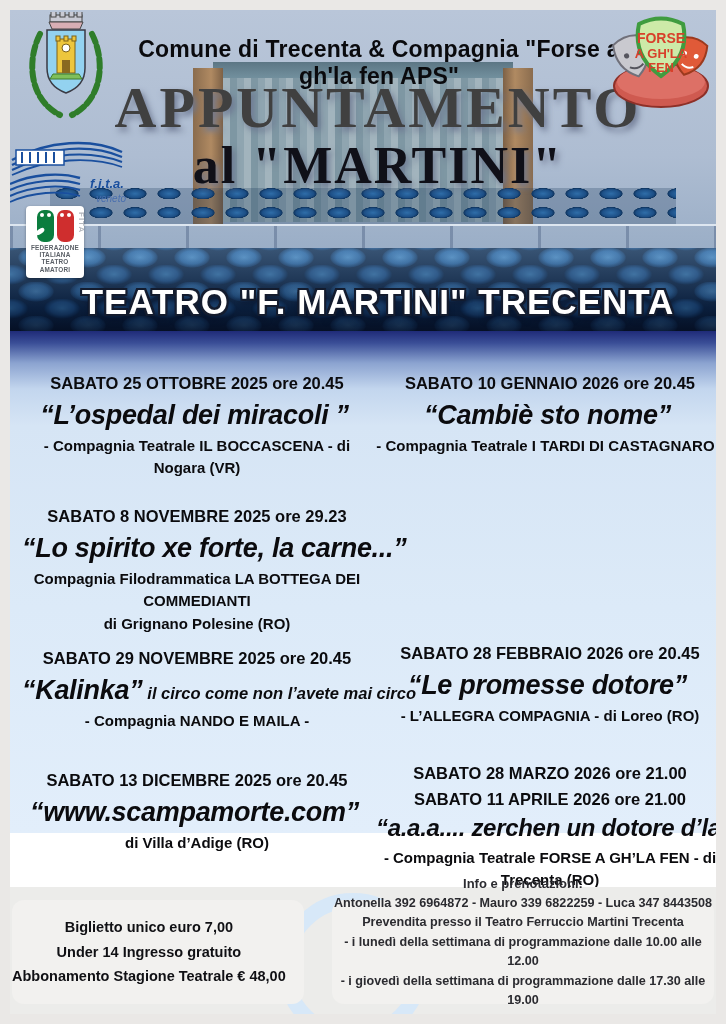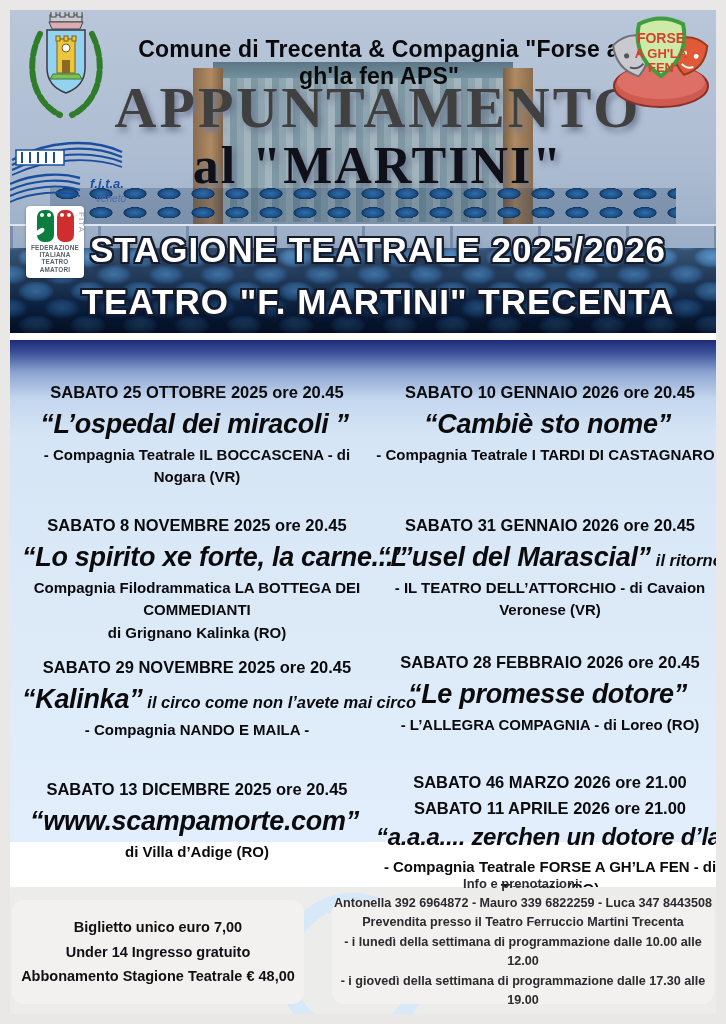--- a/index.html
+++ b/index.html
@@ -60,38 +60,38 @@
   .fita-dot.l{left:3px;}.fita-dot.r{right:3px;}
   .fita-leaf{position:absolute;width:10px;height:5px;border-radius:50%;background:#fff;
              left:-2px;bottom:8px;transform:rotate(-35deg);}
   .fita-text{font-size:6.4px;font-weight:bold;color:#5a5f66;text-align:center;line-height:1.12;
              margin-top:2px;letter-spacing:.2px;}
   .fita-side{position:absolute;right:-2px;top:6px;writing-mode:vertical-rl;font-size:8px;font-weight:bold;
              color:#b2b6bd;letter-spacing:1px;}
   .mask-logo{position:absolute;right:10px;top:12px;z-index:6;}
 
   
-  .main-body{position:absolute;left:10px;right:10px;top:340px;height:502px;
+  .main-body{position:absolute;left:10px;right:10px;top:331px;height:502px;
            background:linear-gradient(180deg,#1f2b78 0px,#3a4e97 12px,#8ba3d0 32px,#c3d6ee 58px,
                       #d6e5f5 95px,#dceaf8 55%,#e2eefb 100%);}
   .show{position:absolute;text-align:center;color:#0b0b0e;}
   .col-l{left:12px;width:350px;}
   .col-r{left:366px;width:348px;}
   .s-date{font-size:16.5px;font-weight:bold;line-height:1.55;}
   .s-title{font-size:27px;font-weight:bold;font-style:italic;line-height:1.2;margin-top:2px;
            letter-spacing:-.3px;white-space:nowrap;}
   .s-suffix{font-size:16.5px;margin-left:5px;letter-spacing:0;}
   .s-co{font-size:15px;font-weight:bold;line-height:1.5;margin-top:4px;}
 
   
   .footer{position:absolute;left:10px;right:10px;bottom:10px;height:127px;background:#ececea;}
   .arc{position:absolute;left:268px;top:6px;width:150px;height:150px;border-radius:50%;
        border:15px solid #d7e8f8;box-sizing:border-box;}
   .panel{position:absolute;top:13px;bottom:10px;background:#f2f1ef;border-radius:12px;z-index:2;}
-  .panel-tickets{left:2px;width:292px;display:flex;align-items:center;justify-content:center;}
+  .panel-tickets{left:2px;width:292px;display:flex;align-items:center;justify-content:flex-start;}
   .panel-info{left:322px;right:2px;display:flex;align-items:center;justify-content:flex-end;}
   .tickets{font-size:14.5px;font-weight:bold;color:#101014;text-align:center;line-height:1.7;}
   .info{font-size:12.6px;font-weight:bold;color:#2b2b30;text-align:center;line-height:1.55;}
   .info-heading{font-size:13px;}
 </style>
 </head>
 <body>
 
 <div class="poster">
 
@@ -193,51 +193,45 @@
       <path d="M33,12 q22,-11 44,0 q7,32 -22,52 q-29,-20 -22,-52 z" fill="#cdeaa8" stroke="#3f9c3f" stroke-width="4"></path>
       <text x="55" y="31" text-anchor="middle" font-size="14" font-weight="bold" fill="#d8402a" font-family="Liberation Sans, sans-serif">FORSE</text>
       <text x="55" y="46" text-anchor="middle" font-size="13" font-weight="bold" fill="#d8402a" font-family="Liberation Sans, sans-serif">A GH'LA</text>
       <text x="55" y="60" text-anchor="middle" font-size="13" font-weight="bold" fill="#d8402a" font-family="Liberation Sans, sans-serif">FEN</text>
     </svg>
   </div>
 
   <div class="organizers">Comune di Trecenta  &amp;  Compagnia "Forse a gh'la fen APS"</div>
   <div class="main-title1">APPUNTAMENTO</div>
   <div class="main-title2">al "MARTINI"</div>
-  <div class="season season1">STAGIONE TEATRALE 2025/2026</div>
   <div class="season season2">TEATRO "F. MARTINI" TRECENTA</div>
 
   <div class="main-body">
 
     <div class="show col-l" style="top:40px">
       <div class="s-date">SABATO 25 OTTOBRE 2025 ore 20.45</div>
       <div class="s-title"><span>“L’ospedal dei miracoli ”</span><span class="s-suffix"></span></div>
       <div class="s-co">- Compagnia Teatrale IL BOCCASCENA - di Nogara (VR)</div>
     </div>
 
     <div class="show col-r" style="top:40px">
       <div class="s-date">SABATO 10 GENNAIO 2026 ore 20.45</div>
       <div class="s-title"><span>“Cambiè sto nome”</span><span class="s-suffix"></span></div>
       <div class="s-co">- Compagnia Teatrale I TARDI DI CASTAGNARO -</div>
     </div>
 
     <div class="show col-l" style="top:173px">
-      <div class="s-date">SABATO 8 NOVEMBRE 2025 ore 20.45</div>
+      <div class="s-date">SABATO 8 NOVEMBRE 2025 ore 29.23</div>
       <div class="s-title"><span>“Lo spirito xe forte, la carne...”</span><span class="s-suffix"></span></div>
       <div class="s-co">
         <div>Compagnia Filodrammatica LA BOTTEGA DEI COMMEDIANTI</div>
-        <div>di Grignano Kalinka (RO)</div>
-      </div>
-    </div>
-
-    <div class="show col-r" style="top:173px">
-      <div class="s-date">SABATO 31 GENNAIO 2026 ore 20.45</div>
-      <div class="s-title"><span>“L’usel del Marascial”</span><span class="s-suffix">il ritorno</span></div>
-      <div class="s-co">- IL TEATRO DELL’ATTORCHIO - di Cavaion Veronese (VR)</div>
-    </div>
+        <div>di Grignano Polesine (RO)</div>
+      </div>
+    </div>
+
 
     <div class="show col-l" style="top:315px">
       <div class="s-date">SABATO 29 NOVEMBRE 2025 ore 20.45</div>
       <div class="s-title"><span>“Kalinka”</span><span class="s-suffix">il circo come non l’avete mai circo</span></div>
       <div class="s-co">- Compagnia NANDO E MAILA -</div>
     </div>
 
     <div class="show col-r" style="top:310px">
       <div class="s-date">SABATO 28 FEBBRAIO 2026 ore 20.45</div>
       <div class="s-title"><span>“Le promesse dotore”</span><span class="s-suffix"></span></div>
@@ -246,21 +240,21 @@
 
     <div class="show col-l" style="top:437px">
       <div class="s-date">SABATO 13 DICEMBRE 2025 ore 20.45</div>
       <div class="s-title"><span>“www.scampamorte.com”</span><span class="s-suffix"></span></div>
       <div class="s-co">
         <div>di Villa d’Adige (RO)</div>
       </div>
     </div>
 
     <div class="show col-r" style="top:430px">
-      <div class="s-date">SABATO 46 MARZO 2026 ore 21.00</div>
+      <div class="s-date">SABATO 28 MARZO 2026 ore 21.00</div>
       <div class="s-date">SABATO 11 APRILE 2026 ore 21.00</div>
       <div class="s-title" style="font-size:24px"><span>“a.a.a.... zerchen un dotore d’la mutua”</span><span class="s-suffix"></span></div>
       <div class="s-co">- Compagnia Teatrale FORSE A GH’LA FEN - di Trecenta (RO)</div>
     </div>
 
   </div>
 
   <div class="footer">
     <div class="arc"></div>
 

